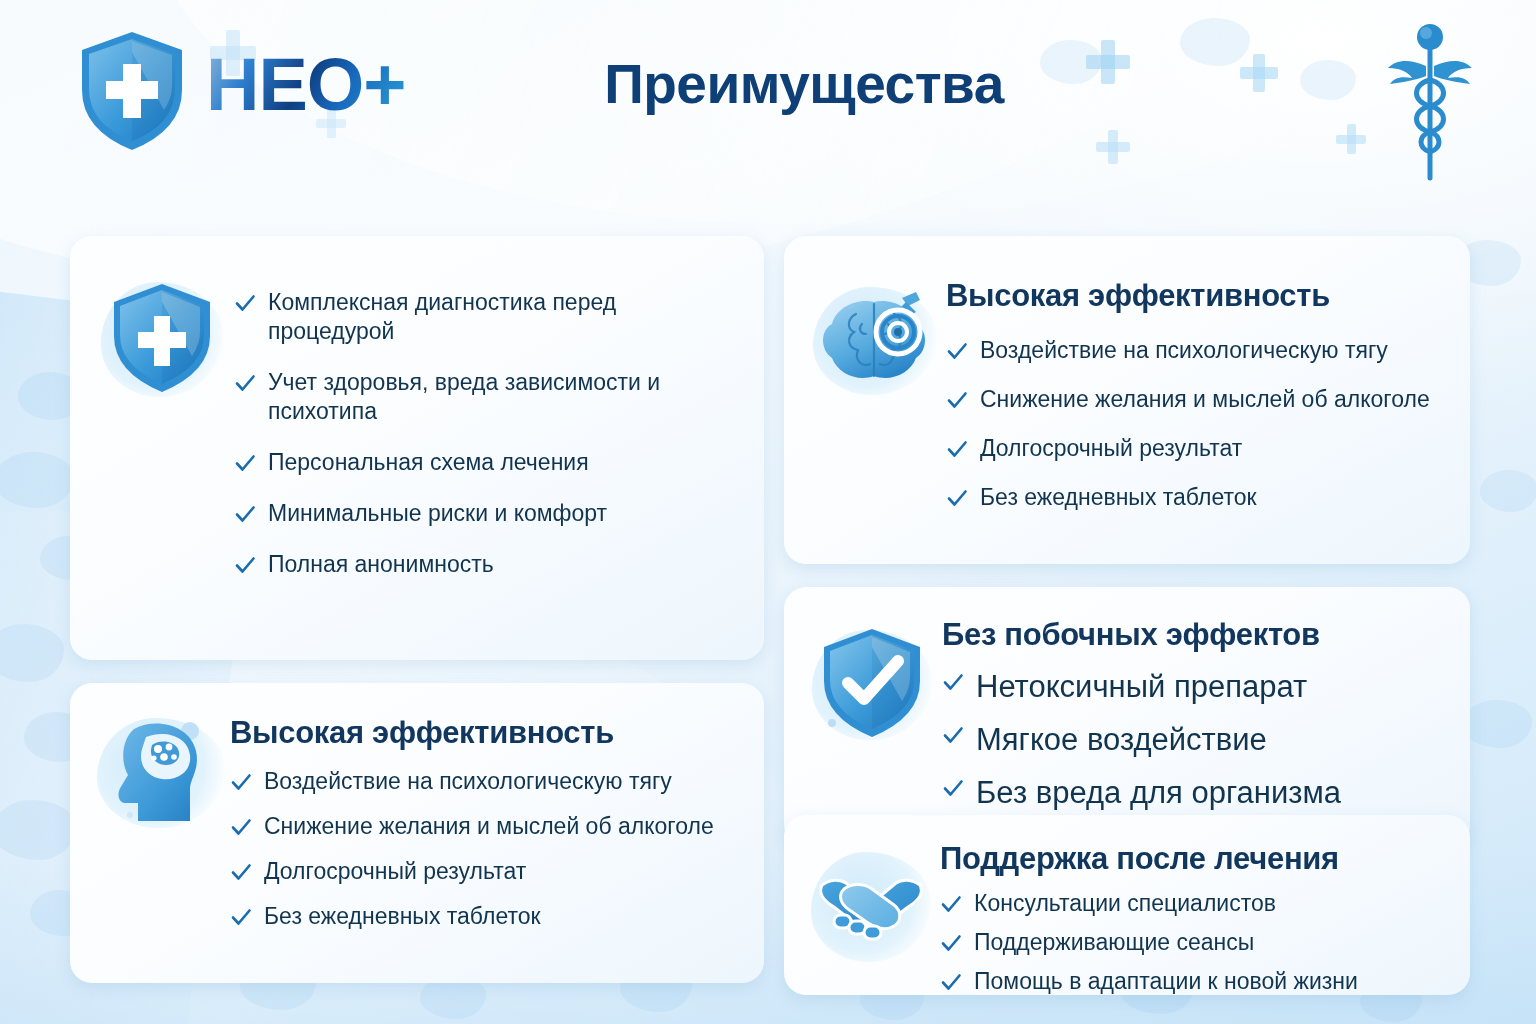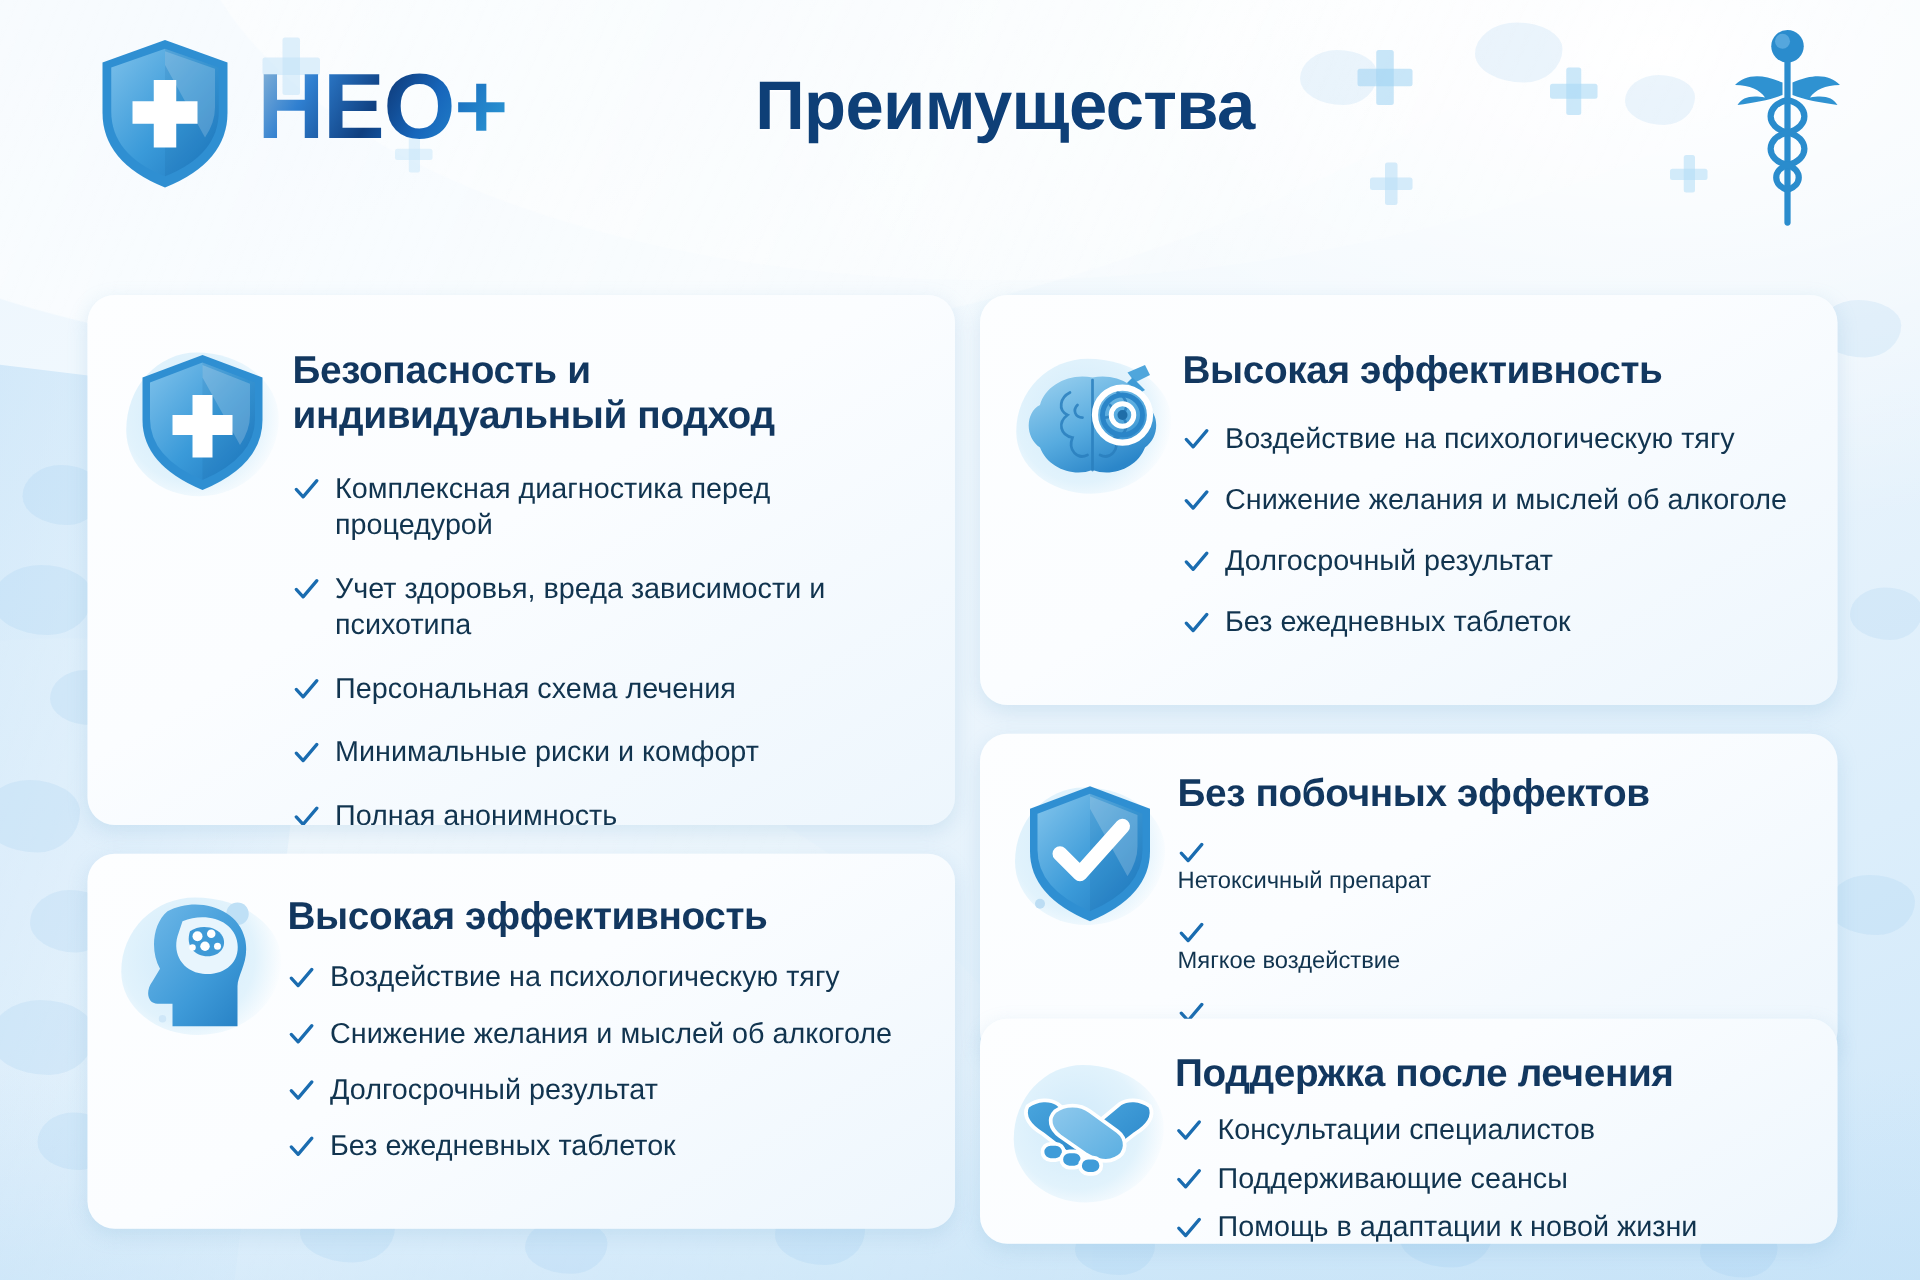--- a/index.html
+++ b/index.html
@@ -206,21 +206,21 @@
   #card-efficiency-bottom .bullets { margin-top: 16px; }
   #card-efficiency-bottom .bullet { font-size: 23px; margin-bottom: 16px; }
   #card-efficiency-bottom .check { width: 22px; height: 22px; margin: 4px 12px 0 0; }
 
   
   #card-side-effects { left: 784px; top: 587px; width: 686px; height: 260px; }
   #card-side-effects .card-inner { padding: 20px 26px 14px 26px; }
   #card-side-effects .card-icon { width: 124px; height: 122px; margin-top: 16px; margin-right: 8px; }
   #card-side-effects .card-title { font-size: 31px; margin: 10px 0 0 0; }
   #card-side-effects .bullets { margin-top: 14px; }
-  #card-side-effects .bullet { font-size: 19px; margin-bottom: 14px; flex-direction: column; }
+  #card-side-effects .bullet { font-size: 31px; margin-bottom: 14px; }
   #card-side-effects .check { width: 22px; height: 22px; margin: 4px 12px 0 0; }
 
   
   #card-support { left: 784px; top: 815px; width: 686px; height: 180px; }
   #card-support .card-inner { padding: 18px 22px 12px 24px; }
   #card-support .card-icon { width: 126px; height: 122px; margin-top: 12px; margin-right: 6px; }
   #card-support .card-title { font-size: 31px; margin: 8px 0 0 0; }
   #card-support .bullets { margin-top: 12px; }
   #card-support .bullet { font-size: 23px; margin-bottom: 10px; }
   #card-support .check { width: 22px; height: 22px; margin: 4px 12px 0 0; }
@@ -329,21 +329,20 @@
             </linearGradient>
           </defs>
           <path d="M64 10 L112 28 L112 62 Q112 98 64 118 Q16 98 16 62 L16 28 Z" fill="#2f8fd2"></path>
           <path d="M64 16 L106 32 L106 61 Q106 92 64 110 Q22 92 22 61 L22 32 Z" fill="url(#c1Grad)"></path>
           <path d="M64 16 L106 32 L106 61 Q106 92 64 110 Z" fill="rgba(10,80,140,0.10)"></path>
           <path d="M64 18 L102 33 L102 58 Q102 70 94 82 L64 28 Z" fill="rgba(255,255,255,0.2)"></path>
           <path d="M56 42 h16 v16 h16 v16 h-16 v18 h-16 v-18 h-16 v-16 h16 z" fill="#ffffff"></path>
         </svg>
       </div>
       <div class="card-body">
-        <div class="card-title">Безопасность и индивидуальный подход</div>
         <ul class="bullets">
           <li class="bullet">
             <span class="check">
                 <svg width="22" height="22" viewBox="0 0 22 22">
                   <path d="M3 11.5 L8.5 17.5 L19.5 4.5" fill="none" stroke="currentColor" stroke-width="2.6" stroke-linecap="round" stroke-linejoin="round"></path>
                 </svg>
               </span>
             <span>Комплексная диагностика перед процедурой</span>
           </li>
           <li class="bullet">

